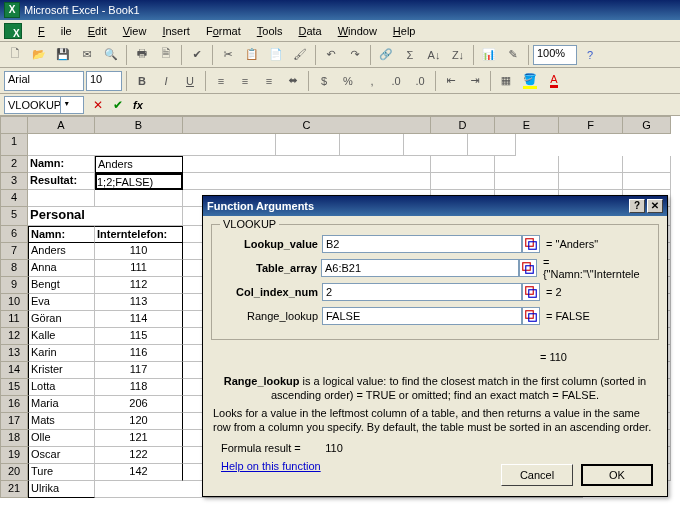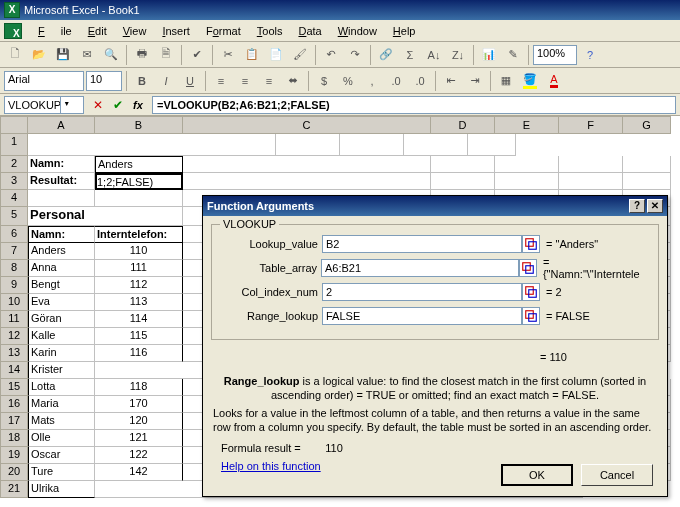--- a/index.html
+++ b/index.html
@@ -37,21 +37,21 @@
 .cl.br { border-right:1px solid #000; }
 .cl.edit { border:2px solid #000; padding:0; }
 .dialog { position:absolute; left:202px; top:195px; width:466px; height:302px; background:#ece9d8; border:1px solid #000; box-shadow:2px 2px 4px rgba(0,0,0,0.3); }
 .dtitle { background:linear-gradient(#0a246a,#3a6ea5); color:#fff; height:20px; display:flex; align-items:center; padding:0 4px; font-weight:bold; font-size:11px; }
 .dtitle .sp { flex:1; }
 .dctl { width:16px; height:14px; background:#d4d0c8; border:1px solid #fff; border-right-color:#404040; border-bottom-color:#404040; text-align:center; font-size:10px; line-height:12px; color:#000; margin-left:2px; font-weight:bold; font-family:Arial;}
 .fieldset { margin:8px; border:1px solid #aca899; padding:8px 10px 10px 10px; position:relative; }
 .fieldset .legend { position:absolute; top:-7px; left:8px; background:#ece9d8; padding:0 3px; font-size:11px; }
 .arow { display:flex; align-items:center; height:22px; margin-bottom:2px; }
 .albl { width:100px; text-align:right; font-size:11px; padding-right:4px; }
-.albl b { font-weight:normal; }
+.albl b { font-weight:bold; }
 .ainput { width:200px; height:18px; border:1px solid #7f9db9; background:#fff; font-size:11px; padding:1px 3px; }
 .refbtn { width:18px; height:18px; border:1px solid #7f9db9; background:#fff; margin-left:0; display:flex; align-items:center; justify-content:center; }
 .refbtn svg { width:12px; height:12px; }
 .aval { font-size:11px; margin-left:6px; }
 .desc { font-size:11px; padding:2px 10px; line-height:14px; }
 .resrow { font-size:11px; padding:6px 18px; }
 .helplink { color:#0000cd; text-decoration:underline; font-size:11px; padding:0 18px; cursor:pointer; }
 .dbtns { position:absolute; bottom:10px; right:14px; display:flex; gap:8px; }
 .dbtn { width:72px; height:22px; background:#ece9d8; border:1px solid #404040; border-top-color:#fff; border-left-color:#fff; font-size:11px; }
 .dbtn.def { border:2px solid #000; }
@@ -150,21 +150,20 @@
 <div class="formulabar">
   <div class="namebox">
       <span>VLOOKUP</span>
       <span class="dropbtn">▾</span>
     </div>
   <div class="fbtns">
     <div class="fbtn" style="color:#c00">✕</div>
     <div class="fbtn" style="color:#080">✔</div>
     <div class="fbtn fx">fx</div>
   </div>
-  <div class="formulainput">=VLOOKUP(B2;A6:B21;2;FALSE)</div>
 </div>
 
 <div class="grid">
   <div class="colheads">
     <div class="corner"></div>
     <div class="ch" style="width:67px">A</div>
     <div class="ch" style="width:88px">B</div>
     <div class="ch" style="width:248px">C</div>
     <div class="ch" style="width:64px">D</div>
     <div class="ch" style="width:64px">E</div>
@@ -295,40 +294,41 @@
         <div class="cl ctr br" style="width:88px">116</div>
         <div class="cl " style="width:248px"></div>
         <div class="cl " style="width:64px"></div>
         <div class="cl " style="width:64px"></div>
         <div class="cl " style="width:64px"></div>
         <div class="cl " style="width:48px"></div>
       </div>
       <div class="row" style="height:17px">
         <div class="rh">14</div>
         <div class="cl bl" style="width:67px">Krister</div>
+        <div class="cl ctr br" style="width:88px">117</div>
         <div class="cl " style="width:248px"></div>
         <div class="cl " style="width:64px"></div>
         <div class="cl " style="width:64px"></div>
         <div class="cl " style="width:64px"></div>
         <div class="cl " style="width:48px"></div>
       </div>
       <div class="row" style="height:17px">
         <div class="rh">15</div>
         <div class="cl bl" style="width:67px">Lotta</div>
         <div class="cl ctr br" style="width:88px">118</div>
         <div class="cl " style="width:248px"></div>
         <div class="cl " style="width:64px"></div>
         <div class="cl " style="width:64px"></div>
         <div class="cl " style="width:64px"></div>
         <div class="cl " style="width:48px"></div>
       </div>
       <div class="row" style="height:17px">
         <div class="rh">16</div>
         <div class="cl bl" style="width:67px">Maria</div>
-        <div class="cl ctr br" style="width:88px">170</div>
+        <div class="cl ctr br" style="width:88px">206</div>
         <div class="cl " style="width:248px"></div>
         <div class="cl " style="width:64px"></div>
         <div class="cl " style="width:64px"></div>
         <div class="cl " style="width:64px"></div>
         <div class="cl " style="width:48px"></div>
       </div>
       <div class="row" style="height:17px">
         <div class="rh">17</div>
         <div class="cl bl" style="width:67px">Mats</div>
         <div class="cl ctr br" style="width:88px">120</div>
@@ -435,16 +435,16 @@
     <div class="aval">= FALSE</div>
   </div>
       </div>
   </div>
   <div class="desc" style="text-align:right;padding-right:100px">= 110</div>
   <div class="desc" style="text-align:center;margin-top:6px"><b>Range_lookup</b><span> is a logical value: to find the closest match in the first column (sorted in ascending order) = TRUE or omitted; find an exact match = FALSE.</span></div>
   <div class="desc">Looks for a value in the leftmost column of a table, and then returns a value in the same row from a column you specify. By default, the table must be sorted in an ascending order.</div>
   <div class="resrow"><span>Formula result =</span>&nbsp;&nbsp;&nbsp;&nbsp;&nbsp;&nbsp;&nbsp;&nbsp;<span>110</span></div>
   <div class="helplink">Help on this function</div>
   <div class="dbtns">
+    <button class="dbtn">Cancel</button>
     <button class="dbtn def">OK</button>
-    <button class="dbtn">Cancel</button>
   </div>
 </div>
 
 </body></html>

